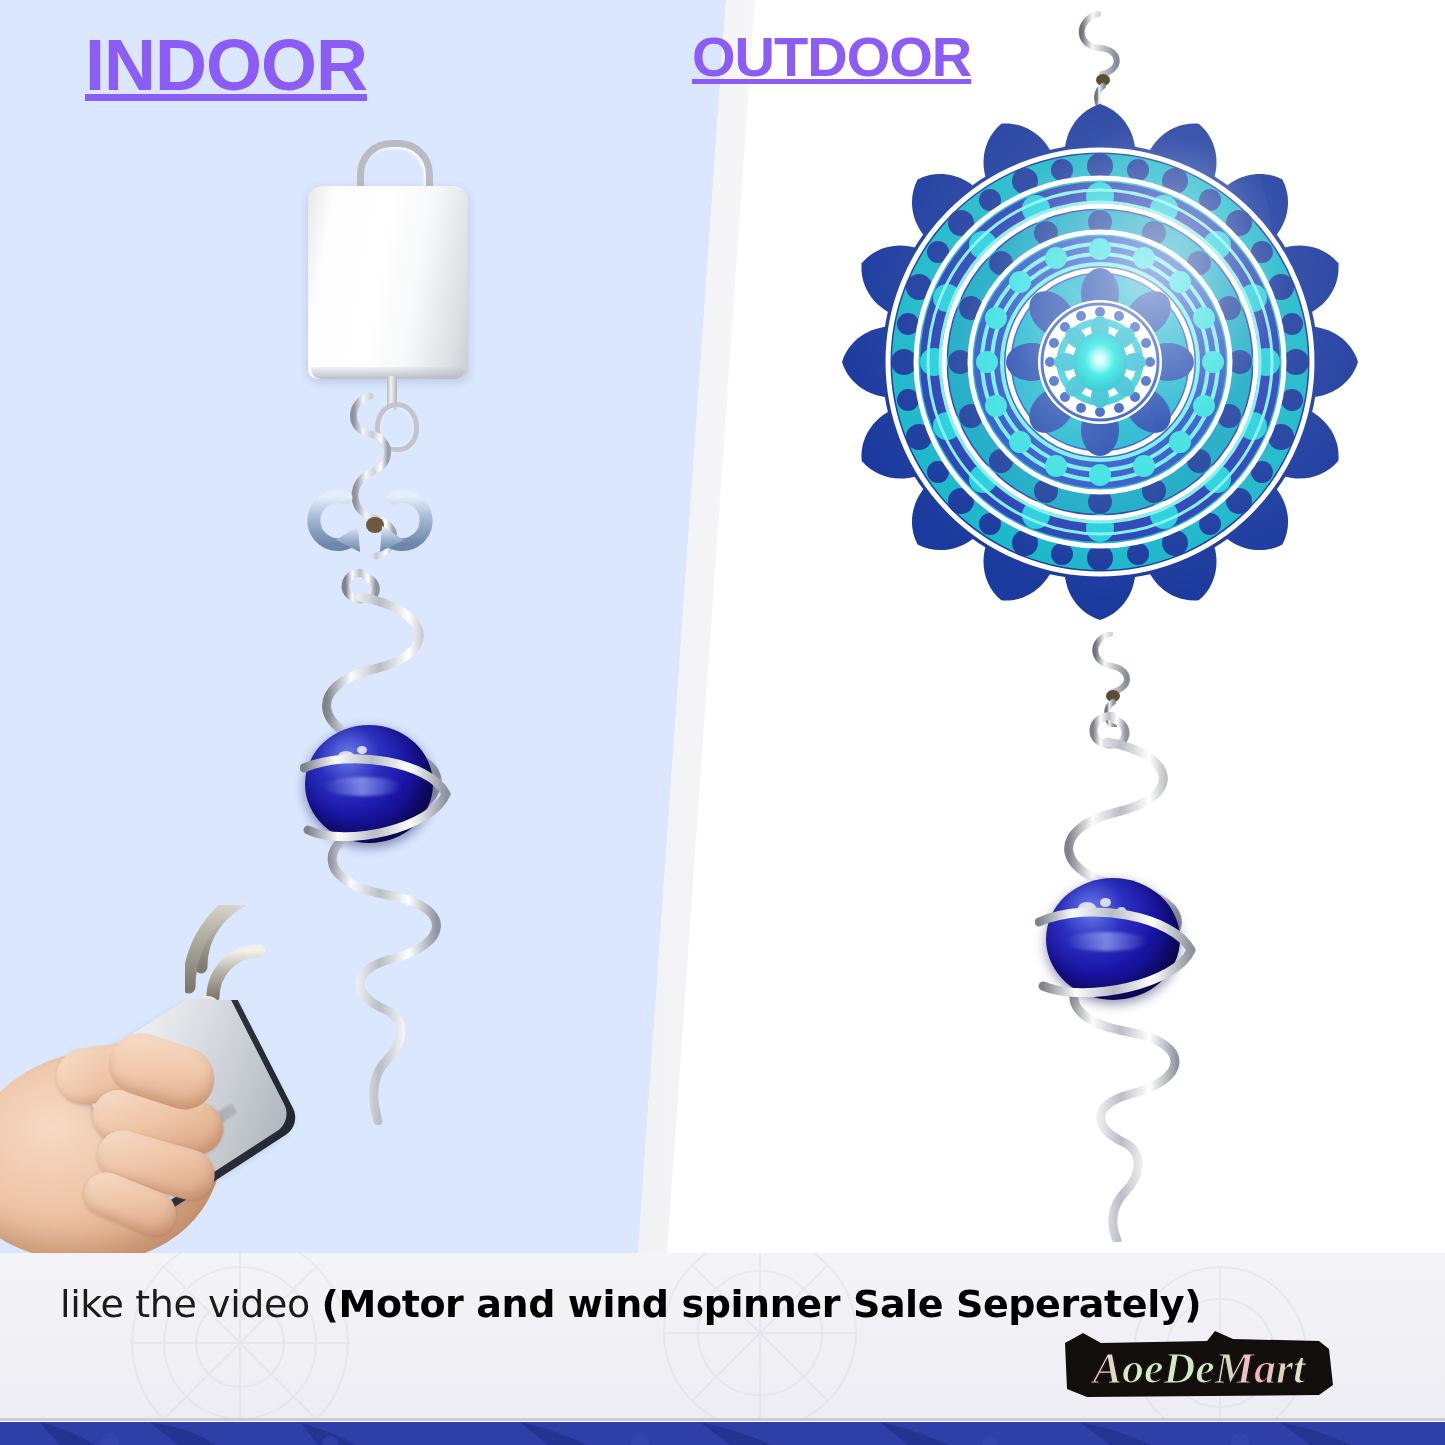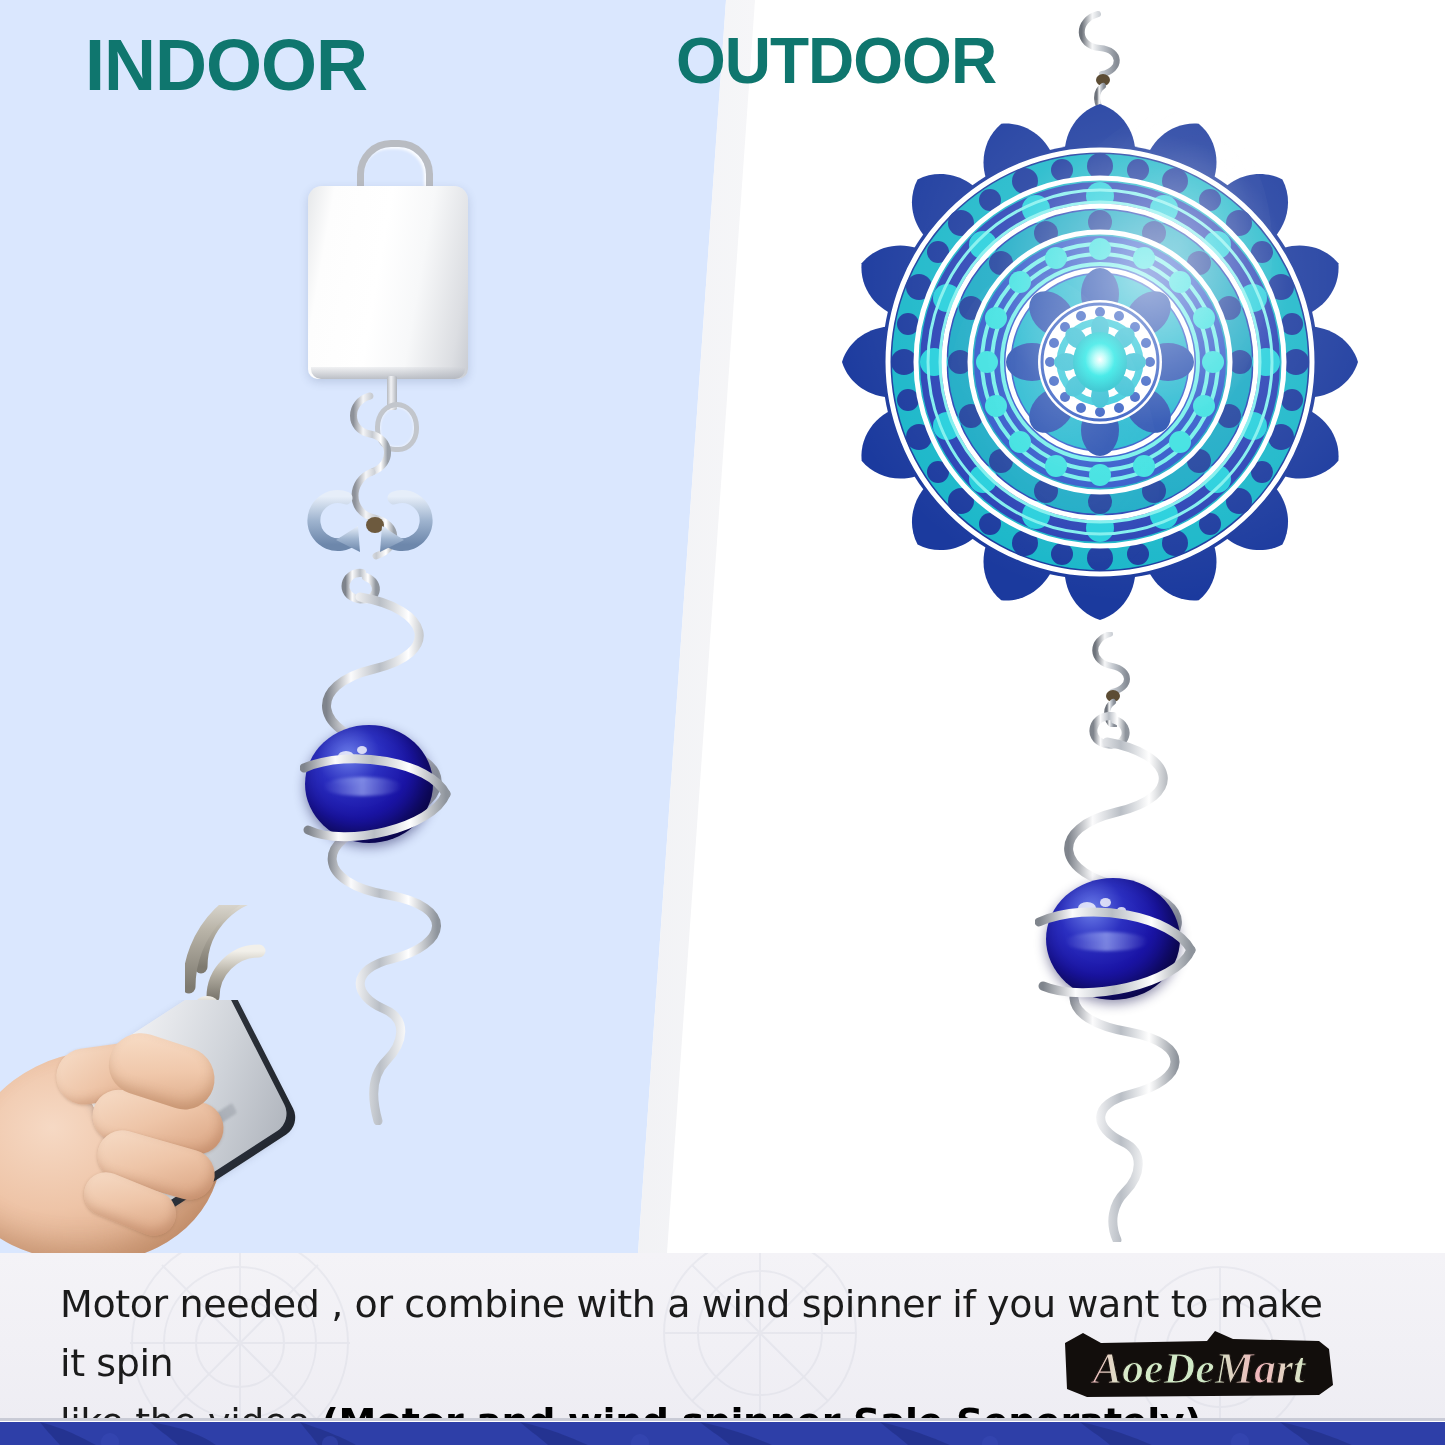--- a/index.html
+++ b/index.html
@@ -25,26 +25,27 @@
     opacity:.85;
   }
   .panel-right{
     position:absolute;left:0;top:0;width:1445px;height:1253px;
     background:#ffffff;
     clip-path: polygon(755px 0, 1445px 0, 1445px 1253px, 667px 1253px);
   }
 
   
   .heading{
-    position:absolute;font-weight:bold;color:#0f766e;
+    position:absolute;font-weight:bold;color:#8b5cf6;
     letter-spacing:-1px;white-space:nowrap;
     font-family:"Liberation Sans", sans-serif;
+    text-decoration:underline;
   }
   #h-indoor{left:85px;top:24px;font-size:72px;}
-  #h-outdoor{left:676px;top:24px;font-size:64px;}
+  #h-outdoor{left:692px;top:24px;font-size:56px;}
 
   
   .motor-wrap{position:absolute;left:295px;top:140px;width:200px;height:260px;}
   .motor-loop{
     position:absolute;left:62px;top:0;width:62px;height:48px;
     border:7px solid #b9bcc2;border-bottom:none;
     border-radius:34px 34px 0 0;
     background:transparent;
     box-shadow: inset -2px 2px 3px rgba(255,255,255,.9);
   }
@@ -595,21 +596,20 @@
         <circle cx="760" cy="110" r="96"></circle>
           <circle cx="760" cy="110" r="62"></circle>
         <path d="M760 14 L760 206 M664 110 L856 110 M692 42 L828 178 M828 42 L692 178"></path>
         <circle cx="1220" cy="130" r="86"></circle>
           <circle cx="1220" cy="130" r="54"></circle>
         <path d="M1220 44 L1220 216 M1134 130 L1306 130"></path>
       </g>
     </svg>
 
     <div class="caption-text">
-      <div>Motor needed , or combine with a wind spinner if you want to make it spin</div>
       <div>
         <span>like the video </span><b>(Motor and wind spinner Sale Seperately)</b>
       </div>
     </div>
   </div>
 
   <div class="logo">
     <svg width="287" height="78" viewBox="0 0 287 78">
       <defs>
         <linearGradient id="logoTxt" x1="0" y1="0" x2="1" y2="0">

